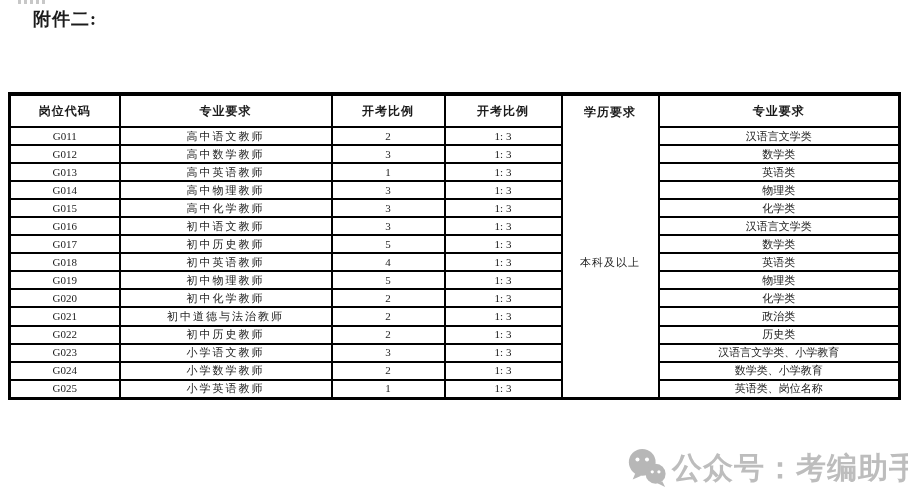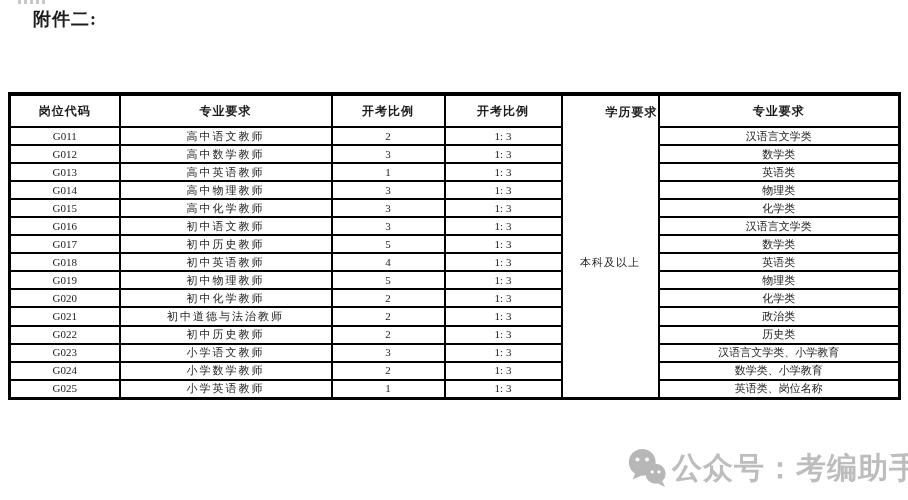--- a/index.html
+++ b/index.html
@@ -56,21 +56,21 @@
     padding: 0;
     overflow: hidden;
     white-space: nowrap;
   }
   table.jobs thead tr { height: 33px; }
   table.jobs th {
     font-size: 12px;
     font-weight: bold;
     letter-spacing: 1px;
   }
-  table.jobs th.no-bottom { border-bottom: none; text-align: right; }
+  table.jobs th.no-bottom { border-bottom: none; }
   table.jobs td.merged { border-top: none; letter-spacing: 1px; }
   table.jobs td.name-cell { letter-spacing: 2px; text-align: center; }
   .watermark {
     position: absolute;
     left: 626px; top: 447px;
     display: flex;
     align-items: center;
     gap: 4px;
     pointer-events: none;
   }

